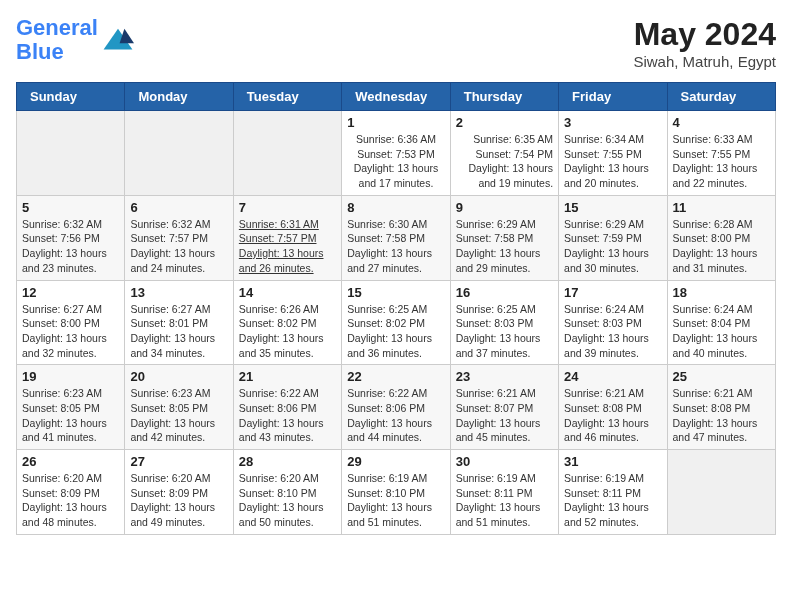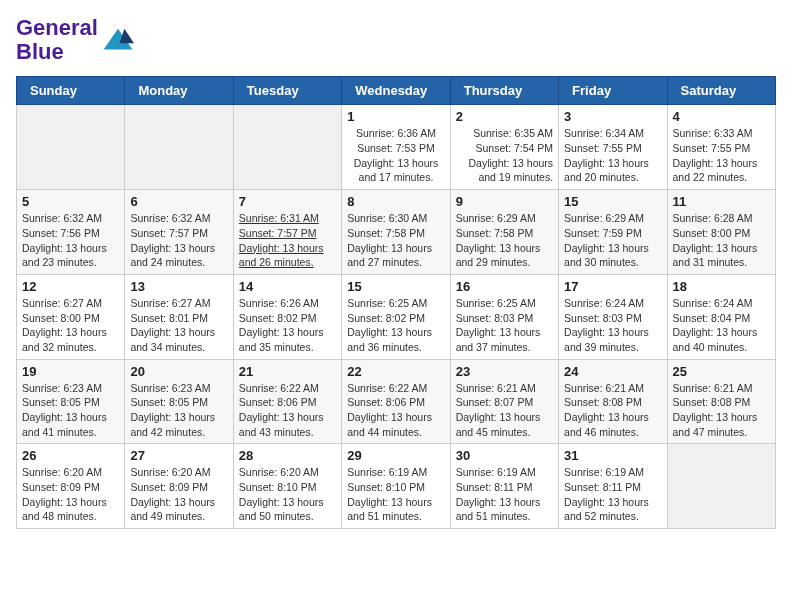--- a/index.html
+++ b/index.html
@@ -20,21 +20,21 @@
       display: flex;
       align-items: center;
     }
     .logo-text {
       font-size: 22px;
       font-weight: bold;
       color: #1a3a6b;
       line-height: 1.1;
     }
     .logo-text span {
-      color: #4c1d95;
+      color: #3b82f6;
       text-align: right;
     }
     .logo-icon {
       width: 32px;
       height: 32px;
       margin-left: 4px;
     }
     .title-block {
       text-align: right;
     }
@@ -96,20 +96,24 @@
     <div>
       <div class="logo-text">
         <span>General</span><br><span>Blue</span>
       </div>
     </div>
     <svg class="logo-icon" viewBox="0 0 40 32">
       <polygon points="20,2 38,28 2,28" fill="#2196c4"></polygon>
       <polygon points="28,2 40,20 22,20" fill="#1a3a6b"></polygon>
     </svg>
   </div>
+  <div class="title-block">
+    <div class="month-title">May 2024</div>
+    <div class="location">Siwah, Matruh, Egypt</div>
+  </div>
 </div>
 
 <table>
   <thead>
     <tr id="header-row">
         <th>Sunday</th>
         <th>Monday</th>
         <th>Tuesday</th>
         <th>Wednesday</th>
         <th>Thursday</th>

